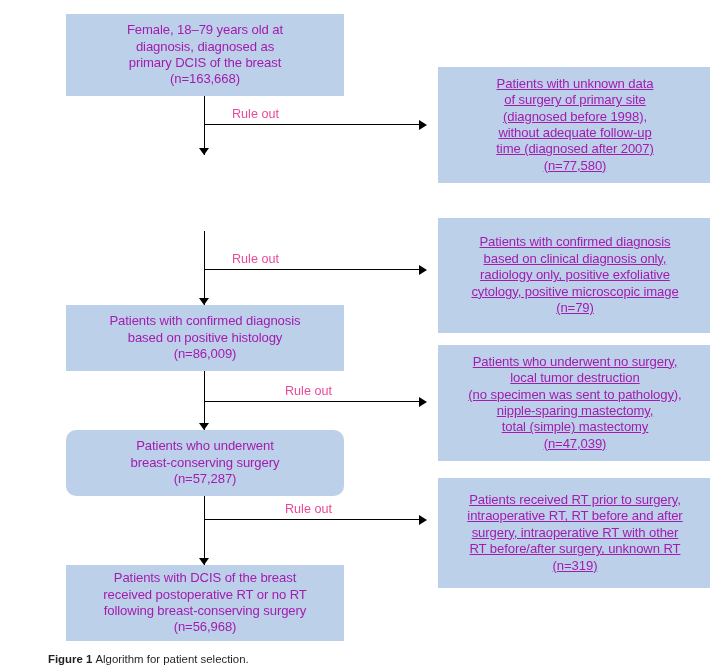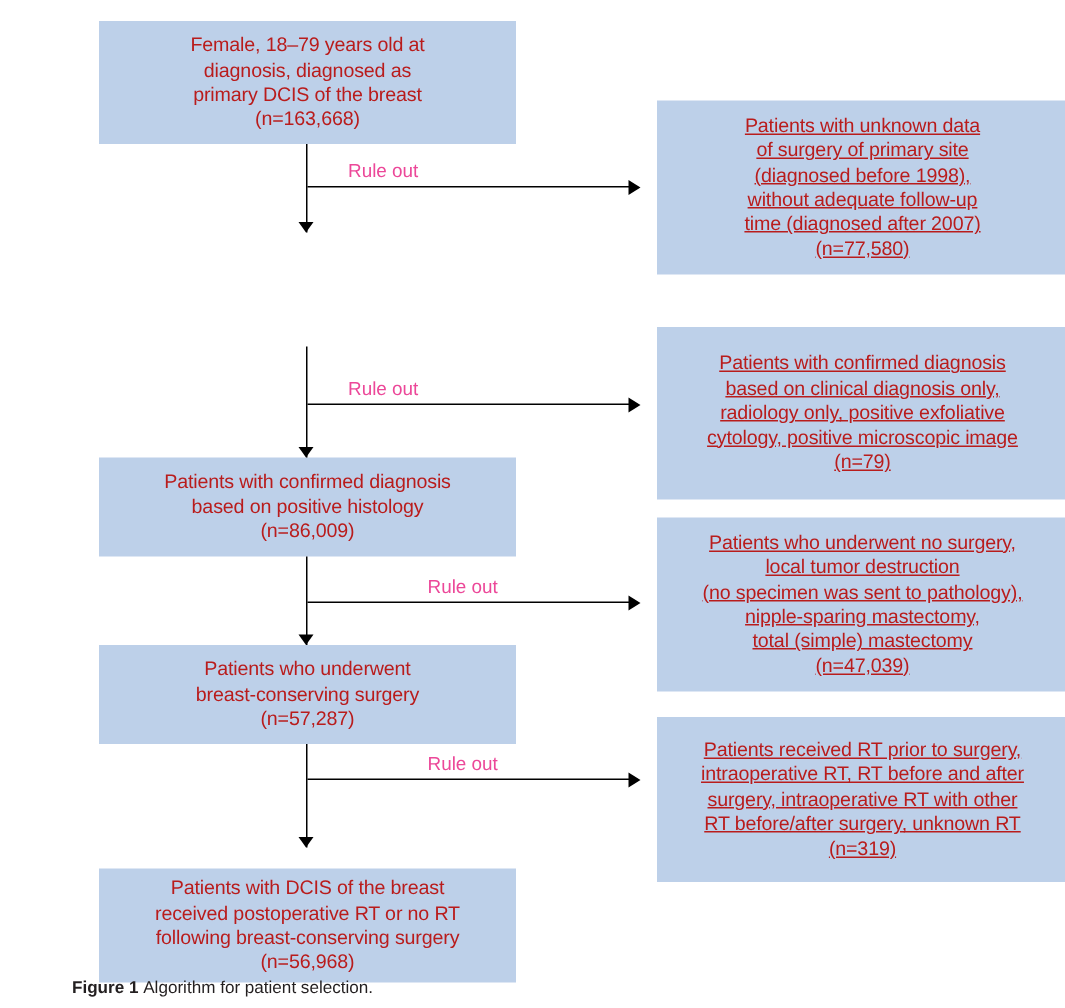--- a/index.html
+++ b/index.html
@@ -26,35 +26,35 @@
   .flow-box {
     position: absolute;
     background: #bdd0e9;
     box-sizing: border-box;
     display: flex;
     align-items: center;
     justify-content: center;
     text-align: center;
     font-size: 13.1px;
     line-height: 16.4px;
-    color: #b91c1c;
+    color: #a21caf;
     padding: 2px 6px;
     white-space: pre-line;
     letter-spacing: -0.1px;
   }
 
   
   .col-left  { left: 66px;  width: 278px; }
   .col-right { left: 438px; width: 274px; text-decoration: underline; }
 
   .box-1 { top: 14px;  height: 82px; }
   .box-2 { top: 155px; height: 76px; }
   .box-3 { top: 305px; height: 66px; }
-  .box-4 { top: 430px; height: 66px; }
-  .box-5 { top: 565px; height: 76px; margin-top: 14px; }
+  .box-4 { top: 430px; height: 66px; border-radius: 10px; }
+  .box-5 { top: 565px; height: 76px; }
 
   .rbox-1 { top: 67px;  height: 116px; }
   .rbox-2 { top: 218px; height: 115px; }
   .rbox-3 { top: 345px; height: 116px; }
   .rbox-4 { top: 478px; height: 110px; }
 
   
   .vline {
     position: absolute;
     left: 204px;

